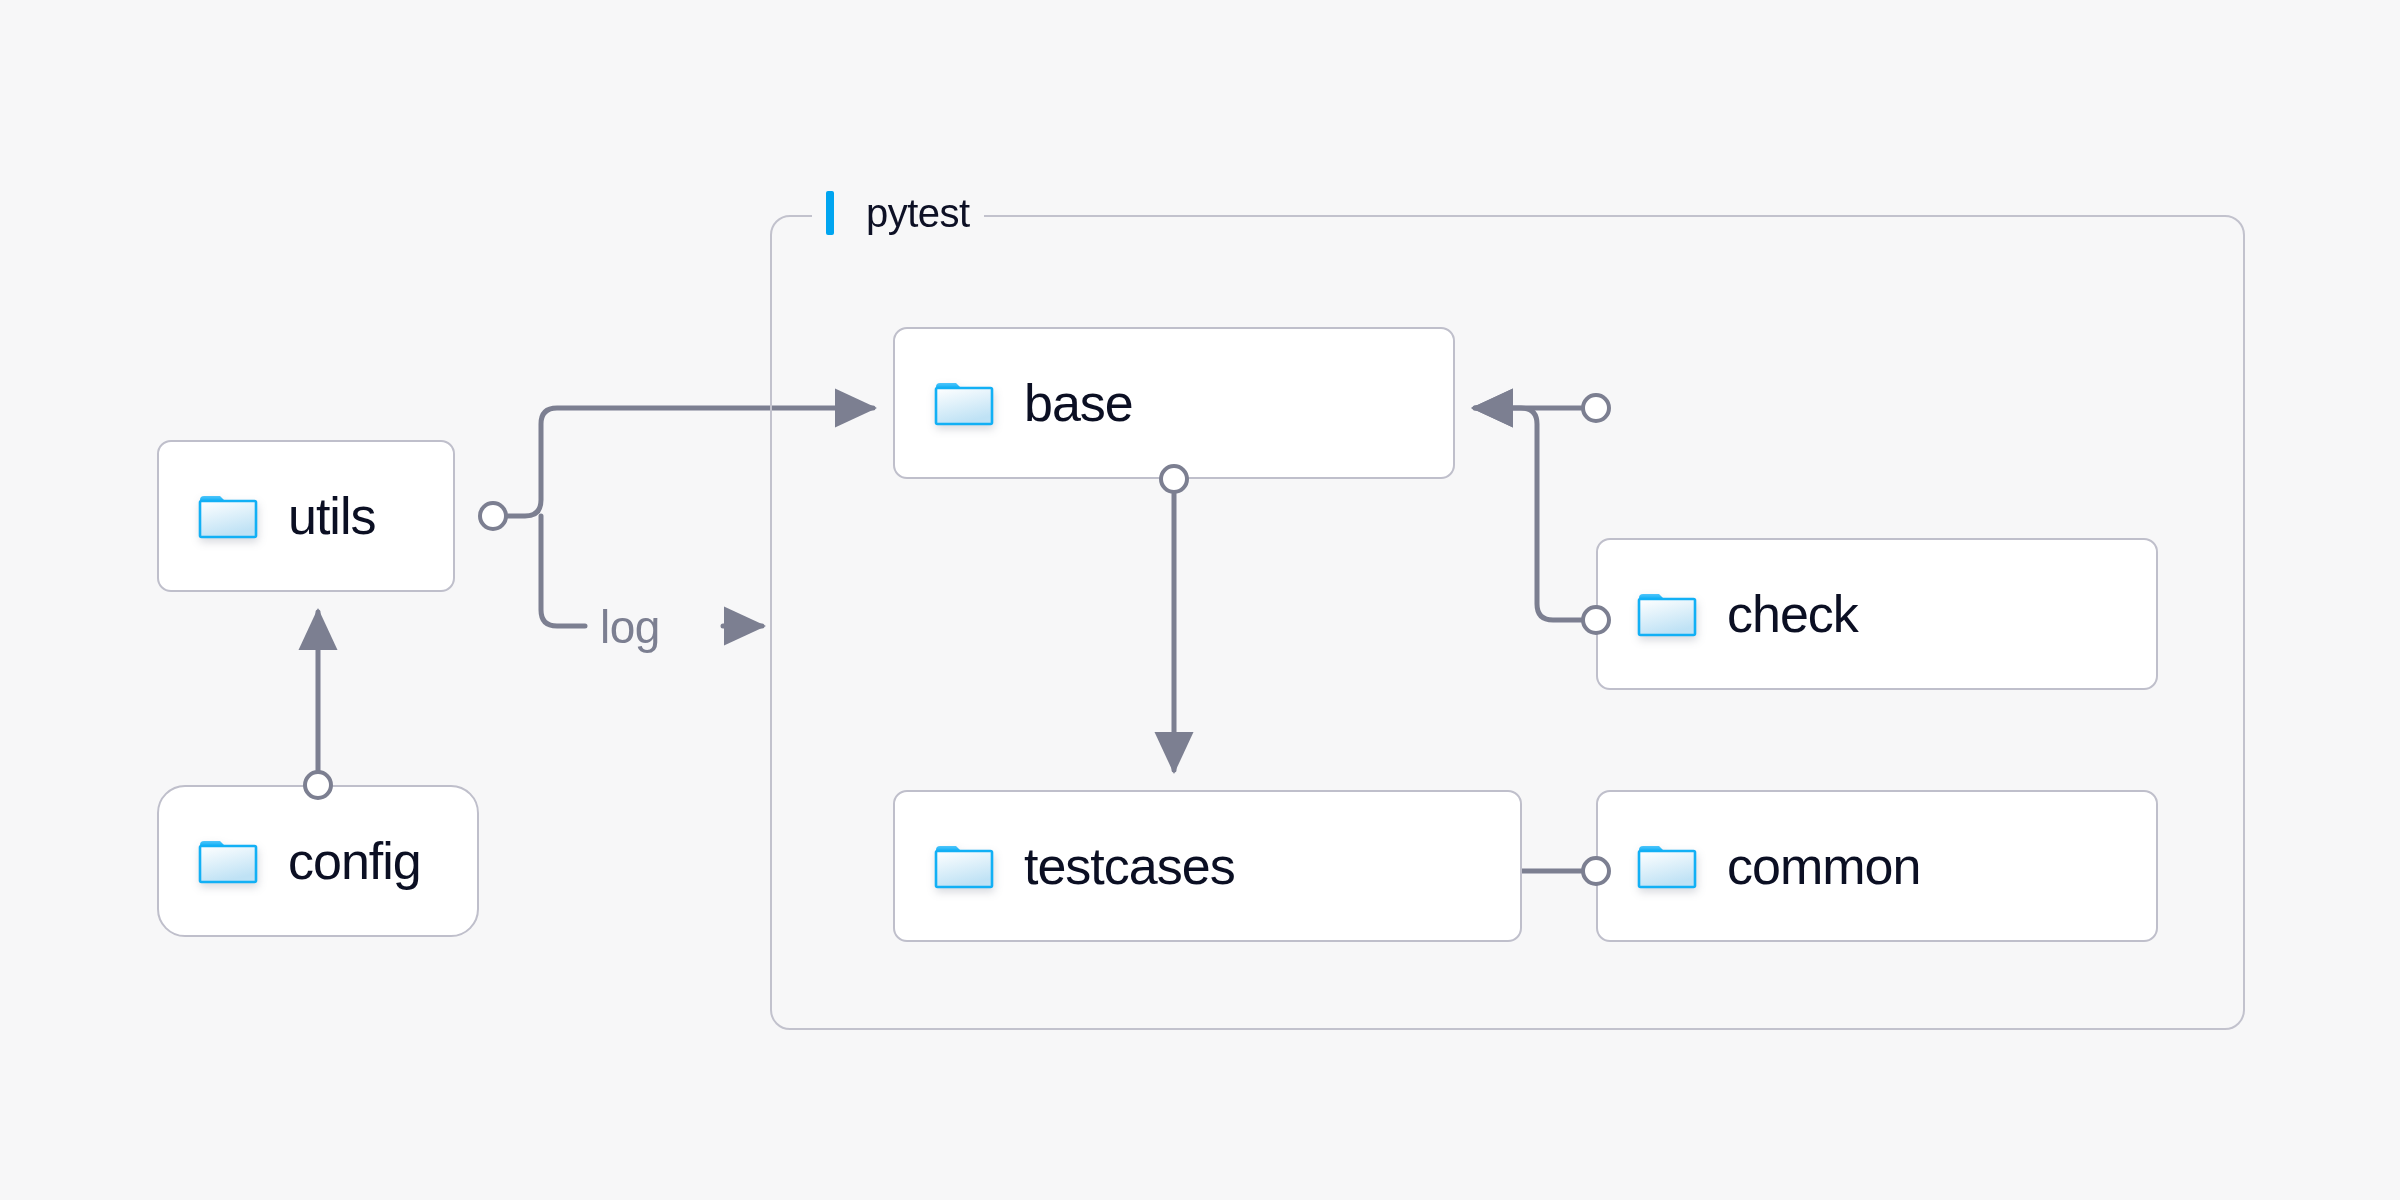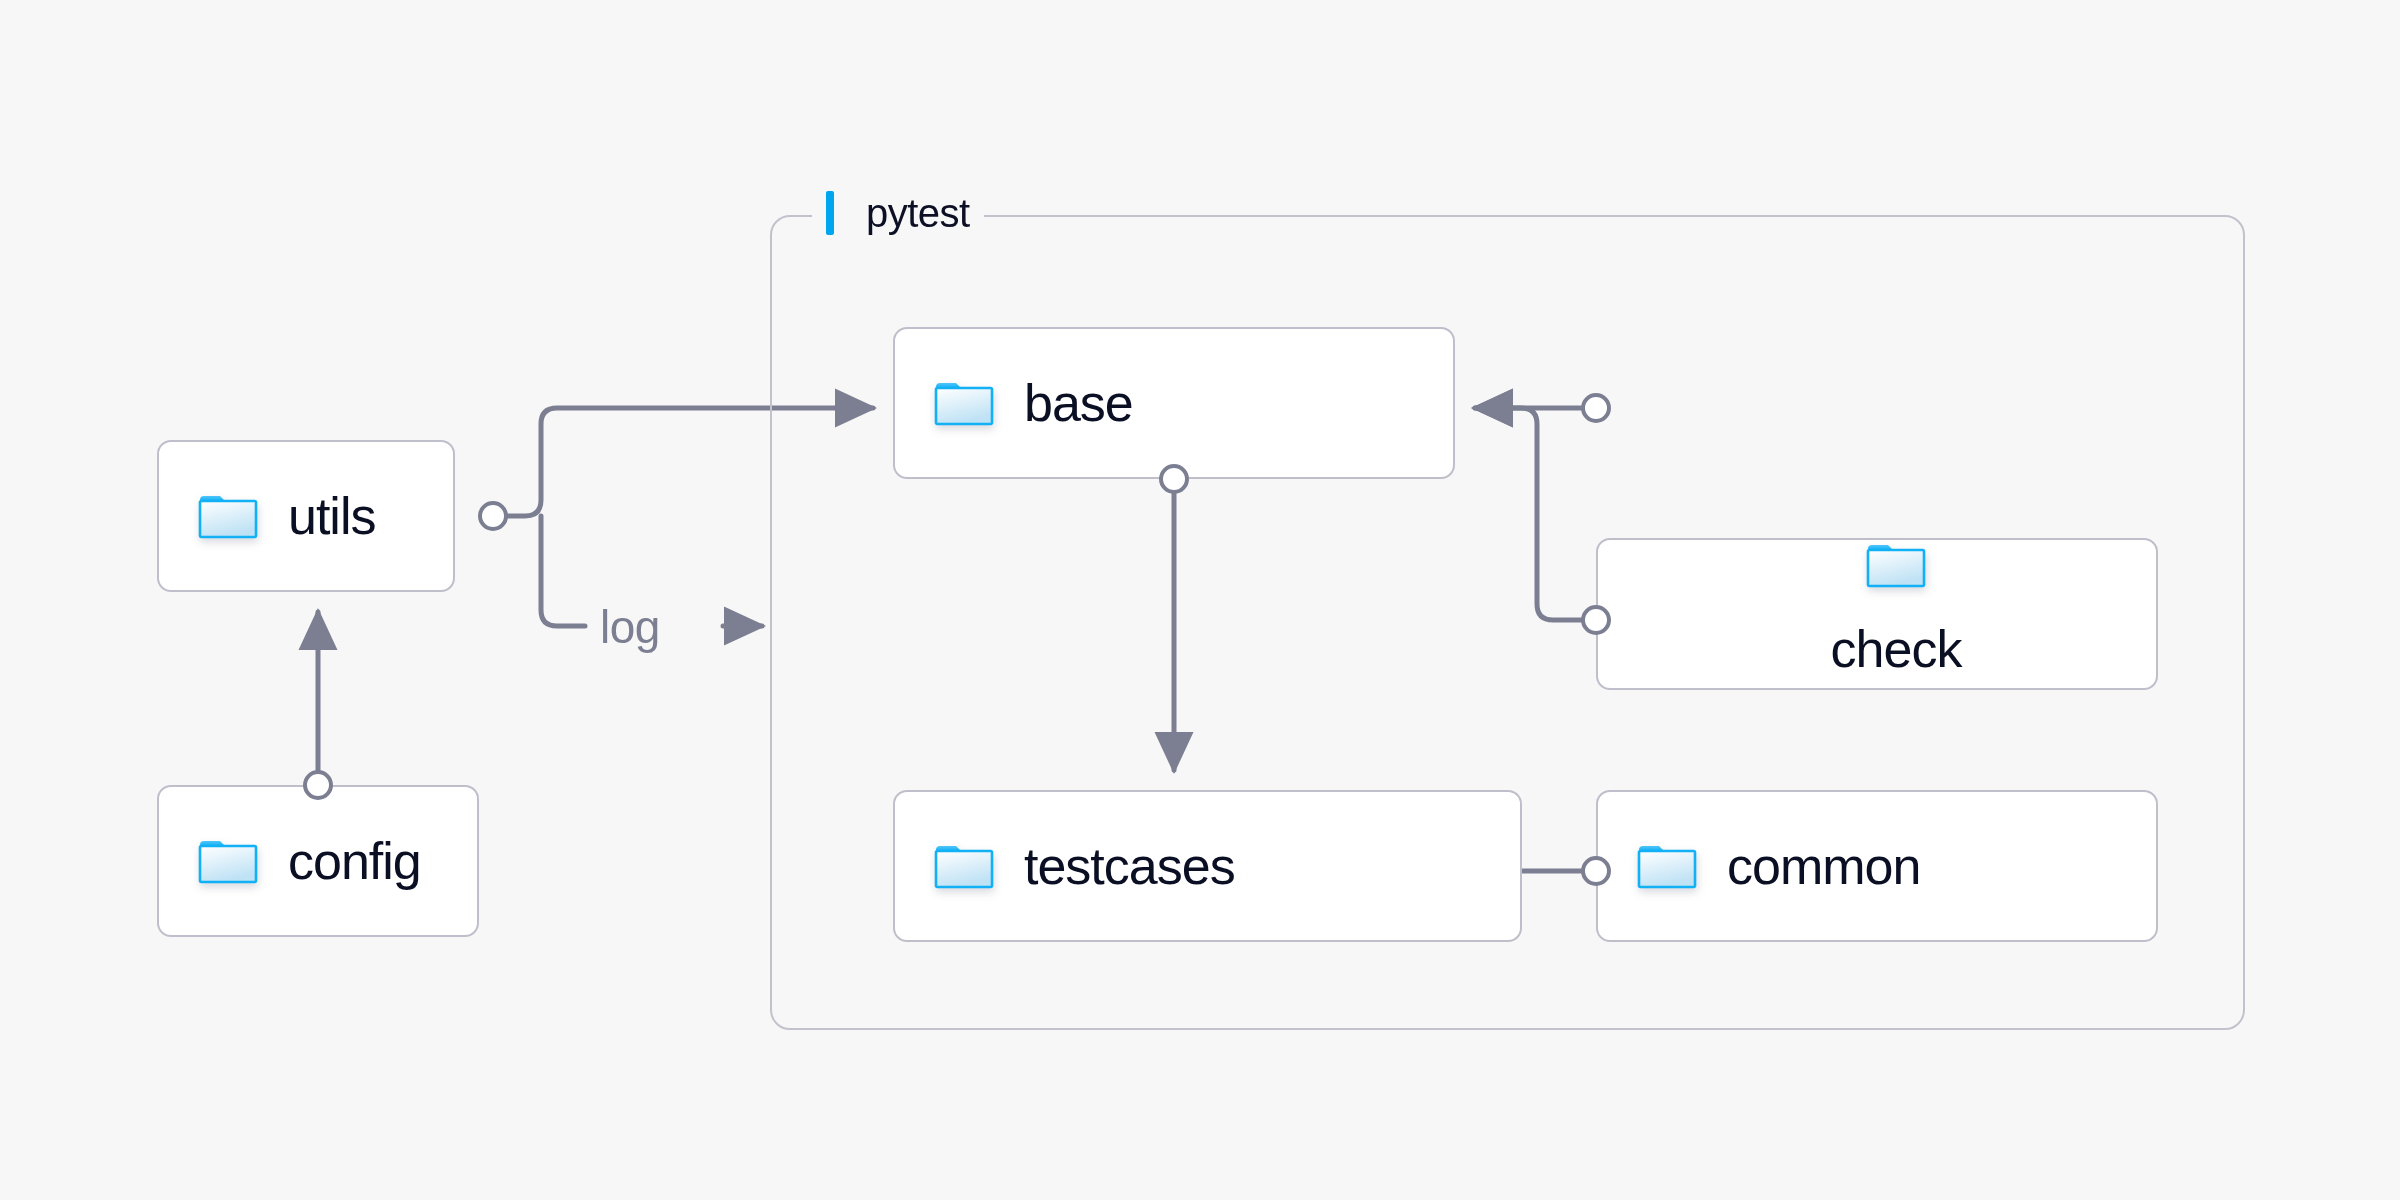--- a/index.html
+++ b/index.html
@@ -136,21 +136,21 @@
 
   <div class="node" style="left:157px; top:440px; width:298px; height:152px;">
     <svg class="folder-icon" viewBox="0 0 62 50">
       <path d="M3 9 a4 4 0 0 1 4-4 h16 l5 5 h-25 z" fill="url(#folderTabGrad)"></path>
       <rect x="3" y="10" width="56" height="36" rx="1.5" fill="url(#folderGrad)" stroke="#12b0f5" stroke-width="2.6"></rect>
     </svg>
     <span class="label">utils</span>
   </div>
   <div class="port" style="left:478px; top:501px;"></div>
 
-  <div class="node" style="left:157px; top:785px; width:322px; height:152px;">
+  <div class="node" style="left:157px; top:785px; width:322px; height:152px;border-radius:28px;">
     <svg class="folder-icon" viewBox="0 0 62 50">
       <path d="M3 9 a4 4 0 0 1 4-4 h16 l5 5 h-25 z" fill="url(#folderTabGrad)"></path>
       <rect x="3" y="10" width="56" height="36" rx="1.5" fill="url(#folderGrad)" stroke="#12b0f5" stroke-width="2.6"></rect>
     </svg>
     <span class="label">config</span>
   </div>
   <div class="port" style="left:303px; top:770px;"></div>
 
   <div class="node" style="left:893px; top:327px; width:562px; height:152px;">
     <svg class="folder-icon" viewBox="0 0 62 50">
@@ -164,21 +164,21 @@
   <div class="node" style="left:893px; top:790px; width:629px; height:152px;">
     <svg class="folder-icon" viewBox="0 0 62 50">
       <path d="M3 9 a4 4 0 0 1 4-4 h16 l5 5 h-25 z" fill="url(#folderTabGrad)"></path>
       <rect x="3" y="10" width="56" height="36" rx="1.5" fill="url(#folderGrad)" stroke="#12b0f5" stroke-width="2.6"></rect>
     </svg>
     <span class="label">testcases</span>
   </div>
 
   <div class="port" style="left:1581px; top:393px;"></div>
 
-  <div class="node" style="left:1596px; top:538px; width:562px; height:152px;flex-direction:column;">
+  <div class="node" style="left:1596px; top:538px; width:562px; height:152px;">
     <svg class="folder-icon" viewBox="0 0 62 50">
       <path d="M3 9 a4 4 0 0 1 4-4 h16 l5 5 h-25 z" fill="url(#folderTabGrad)"></path>
       <rect x="3" y="10" width="56" height="36" rx="1.5" fill="url(#folderGrad)" stroke="#12b0f5" stroke-width="2.6"></rect>
     </svg>
     <span class="label">check</span>
   </div>
   <div class="port" style="left:1581px; top:605px;"></div>
 
   <div class="node" style="left:1596px; top:790px; width:562px; height:152px;text-align:center;">
     <svg class="folder-icon" viewBox="0 0 62 50">

